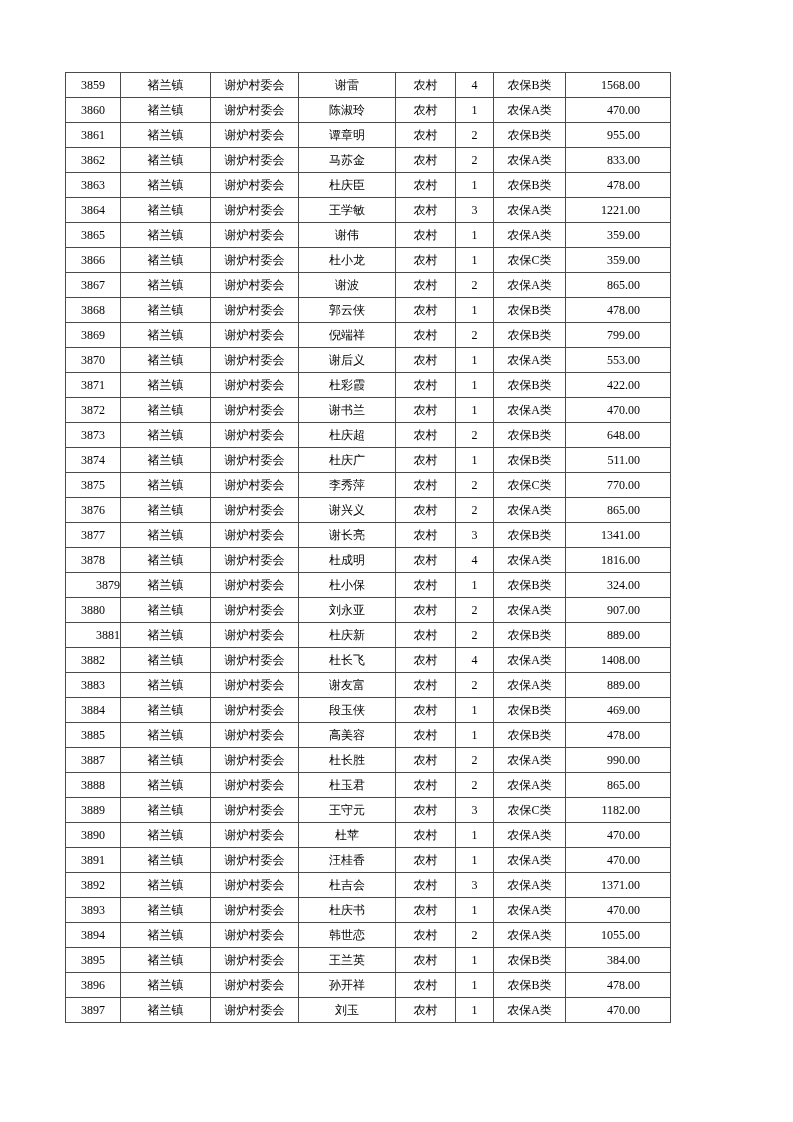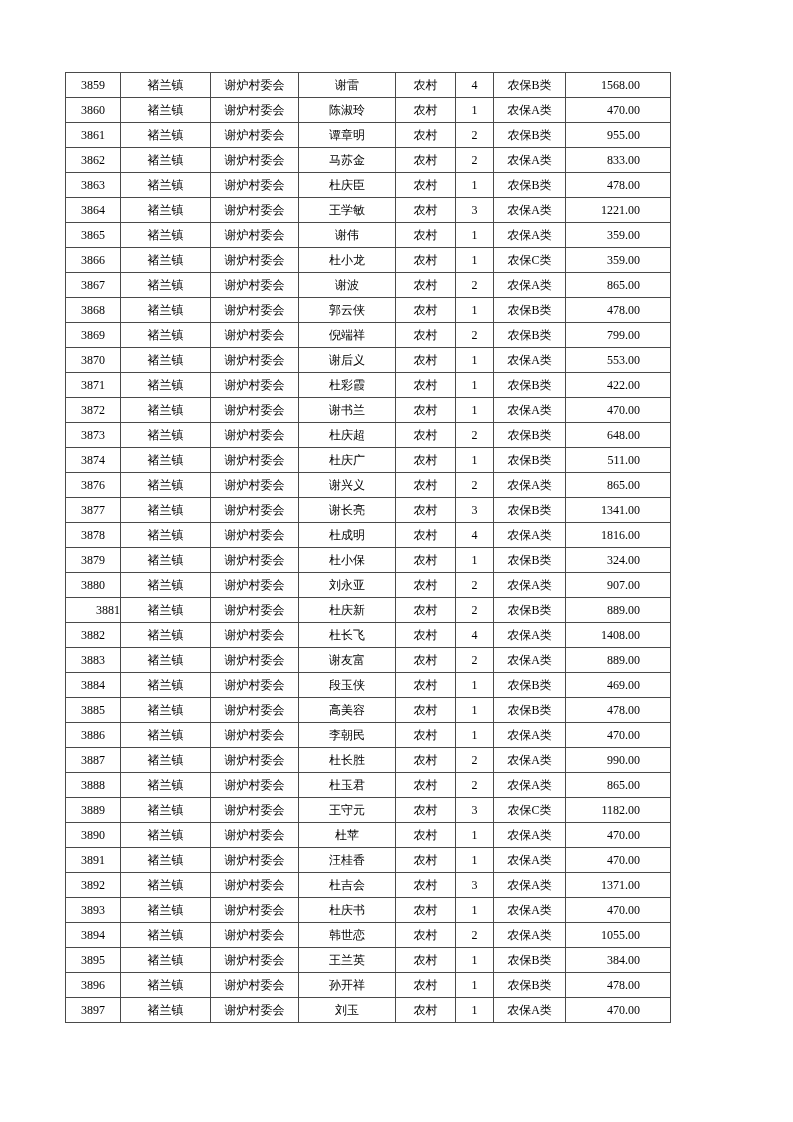--- a/index.html
+++ b/index.html
@@ -212,20 +212,30 @@
           <td style="border-color: rgb(74, 74, 74);">3874</td>
           <td style="border-color: rgb(74, 74, 74);">褚兰镇</td>
           <td style="border-color: rgb(74, 74, 74);">谢炉村委会</td>
           <td style="border-color: rgb(74, 74, 74);">杜庆广</td>
           <td style="border-color: rgb(74, 74, 74);">农村</td>
           <td style="border-color: rgb(74, 74, 74);">1</td>
           <td style="border-color: rgb(74, 74, 74);">农保B类</td>
           <td class="align-right" style="border-color: rgb(74, 74, 74);">511.00</td>
         </tr>
         <tr>
+          <td style="border-color: rgb(74, 74, 74);">3875</td>
+          <td style="border-color: rgb(74, 74, 74);">褚兰镇</td>
+          <td style="border-color: rgb(74, 74, 74);">谢炉村委会</td>
+          <td style="border-color: rgb(74, 74, 74);">李秀萍</td>
+          <td style="border-color: rgb(74, 74, 74);">农村</td>
+          <td style="border-color: rgb(74, 74, 74);">2</td>
+          <td style="border-color: rgb(74, 74, 74);">农保C类</td>
+          <td class="align-right" style="border-color: rgb(74, 74, 74);">770.00</td>
+        </tr>
+        <tr>
           <td style="border-color: rgb(74, 74, 74);">3876</td>
           <td style="border-color: rgb(74, 74, 74);">褚兰镇</td>
           <td style="border-color: rgb(74, 74, 74);">谢炉村委会</td>
           <td style="border-color: rgb(74, 74, 74);">谢兴义</td>
           <td style="border-color: rgb(74, 74, 74);">农村</td>
           <td style="border-color: rgb(74, 74, 74);">2</td>
           <td style="border-color: rgb(74, 74, 74);">农保A类</td>
           <td class="align-right" style="border-color: rgb(74, 74, 74);">865.00</td>
         </tr>
         <tr>
@@ -242,21 +252,21 @@
           <td style="border-color: rgb(74, 74, 74);">3878</td>
           <td style="border-color: rgb(74, 74, 74);">褚兰镇</td>
           <td style="border-color: rgb(74, 74, 74);">谢炉村委会</td>
           <td style="border-color: rgb(74, 74, 74);">杜成明</td>
           <td style="border-color: rgb(74, 74, 74);">农村</td>
           <td style="border-color: rgb(74, 74, 74);">4</td>
           <td style="border-color: rgb(74, 74, 74);">农保A类</td>
           <td class="align-right" style="border-color: rgb(74, 74, 74);">1816.00</td>
         </tr>
         <tr>
-          <td style="border-color: rgb(74, 74, 74);">3879</td>
+          <td style="border-color: rgb(74, 74, 74); text-align: right;">3879</td>
           <td style="border-color: rgb(74, 74, 74);">褚兰镇</td>
           <td style="border-color: rgb(74, 74, 74);">谢炉村委会</td>
           <td style="border-color: rgb(74, 74, 74);">杜小保</td>
           <td style="border-color: rgb(74, 74, 74);">农村</td>
           <td style="border-color: rgb(74, 74, 74);">1</td>
           <td style="border-color: rgb(74, 74, 74);">农保B类</td>
           <td class="align-right" style="border-color: rgb(74, 74, 74);">324.00</td>
         </tr>
         <tr>
           <td style="border-color: rgb(74, 74, 74);">3880</td>
@@ -310,30 +320,20 @@
         </tr>
         <tr>
           <td style="border-color: rgb(74, 74, 74);">3885</td>
           <td style="border-color: rgb(74, 74, 74);">褚兰镇</td>
           <td style="border-color: rgb(74, 74, 74);">谢炉村委会</td>
           <td style="border-color: rgb(74, 74, 74);">高美容</td>
           <td style="border-color: rgb(74, 74, 74);">农村</td>
           <td style="border-color: rgb(74, 74, 74);">1</td>
           <td style="border-color: rgb(74, 74, 74);">农保B类</td>
           <td class="align-right" style="border-color: rgb(74, 74, 74);">478.00</td>
-        </tr>
-        <tr>
-          <td style="border-color: rgb(74, 74, 74);">3886</td>
-          <td style="border-color: rgb(74, 74, 74);">褚兰镇</td>
-          <td style="border-color: rgb(74, 74, 74);">谢炉村委会</td>
-          <td style="border-color: rgb(74, 74, 74);">李朝民</td>
-          <td style="border-color: rgb(74, 74, 74);">农村</td>
-          <td style="border-color: rgb(74, 74, 74);">1</td>
-          <td style="border-color: rgb(74, 74, 74);">农保A类</td>
-          <td class="align-right" style="border-color: rgb(74, 74, 74);">470.00</td>
         </tr>
         <tr>
           <td style="border-color: rgb(74, 74, 74);">3887</td>
           <td style="border-color: rgb(74, 74, 74);">褚兰镇</td>
           <td style="border-color: rgb(74, 74, 74);">谢炉村委会</td>
           <td style="border-color: rgb(74, 74, 74);">杜长胜</td>
           <td style="border-color: rgb(74, 74, 74);">农村</td>
           <td style="border-color: rgb(74, 74, 74);">2</td>
           <td style="border-color: rgb(74, 74, 74);">农保A类</td>
           <td class="align-right" style="border-color: rgb(74, 74, 74);">990.00</td>

